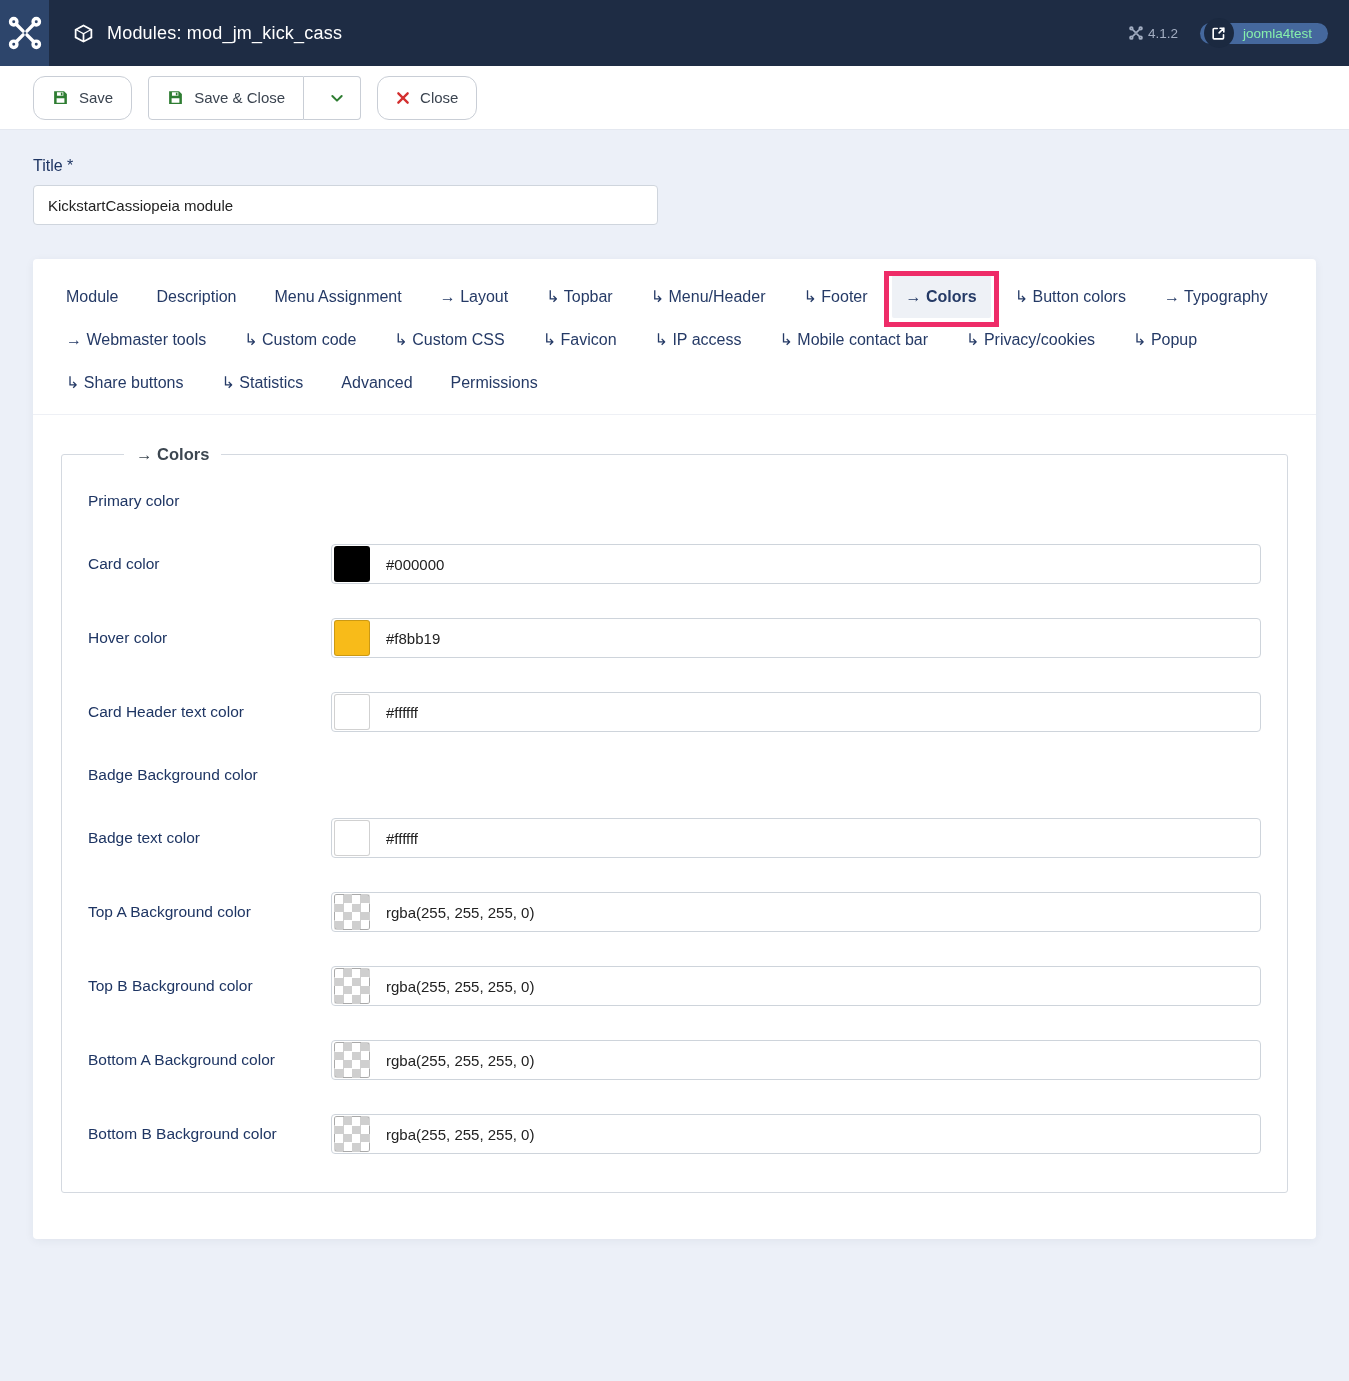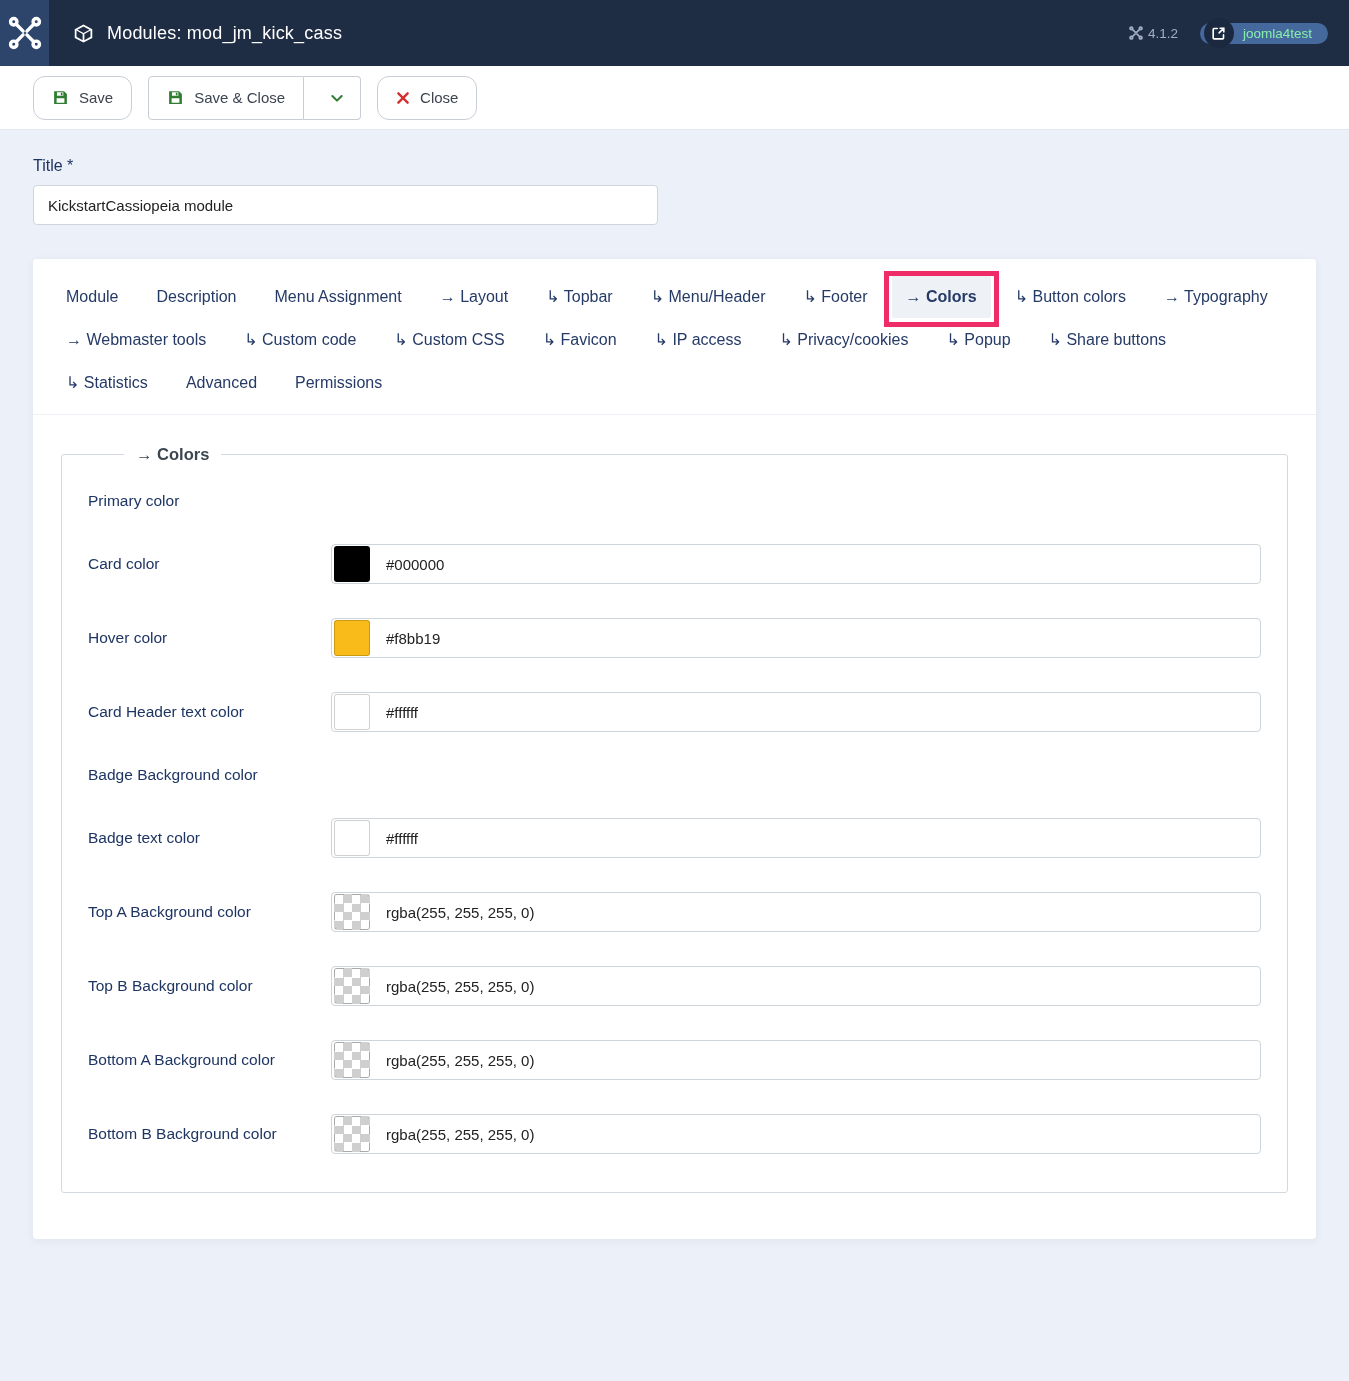--- a/index.html
+++ b/index.html
@@ -211,20 +211,21 @@
           <button class="tab">↳ Menu/Header</button>
           <button class="tab">↳ Footer</button>
           <button class="tab active highlighted">→ Colors</button>
           <button class="tab">↳ Button colors</button>
           <button class="tab">→ Typography</button>
           <button class="tab">→ Webmaster tools</button>
           <button class="tab">↳ Custom code</button>
           <button class="tab">↳ Custom CSS</button>
           <button class="tab">↳ Favicon</button>
           <button class="tab">↳ IP access</button>
+          <button class="tab">↳ Mobile contact bar</button>
           <button class="tab">↳ Privacy/cookies</button>
           <button class="tab">↳ Popup</button>
           <button class="tab">↳ Share buttons</button>
           <button class="tab">↳ Statistics</button>
           <button class="tab">Advanced</button>
           <button class="tab">Permissions</button>
         </nav>
 
       <fieldset class="colors-fieldset">
         <legend>→ Colors</legend>

